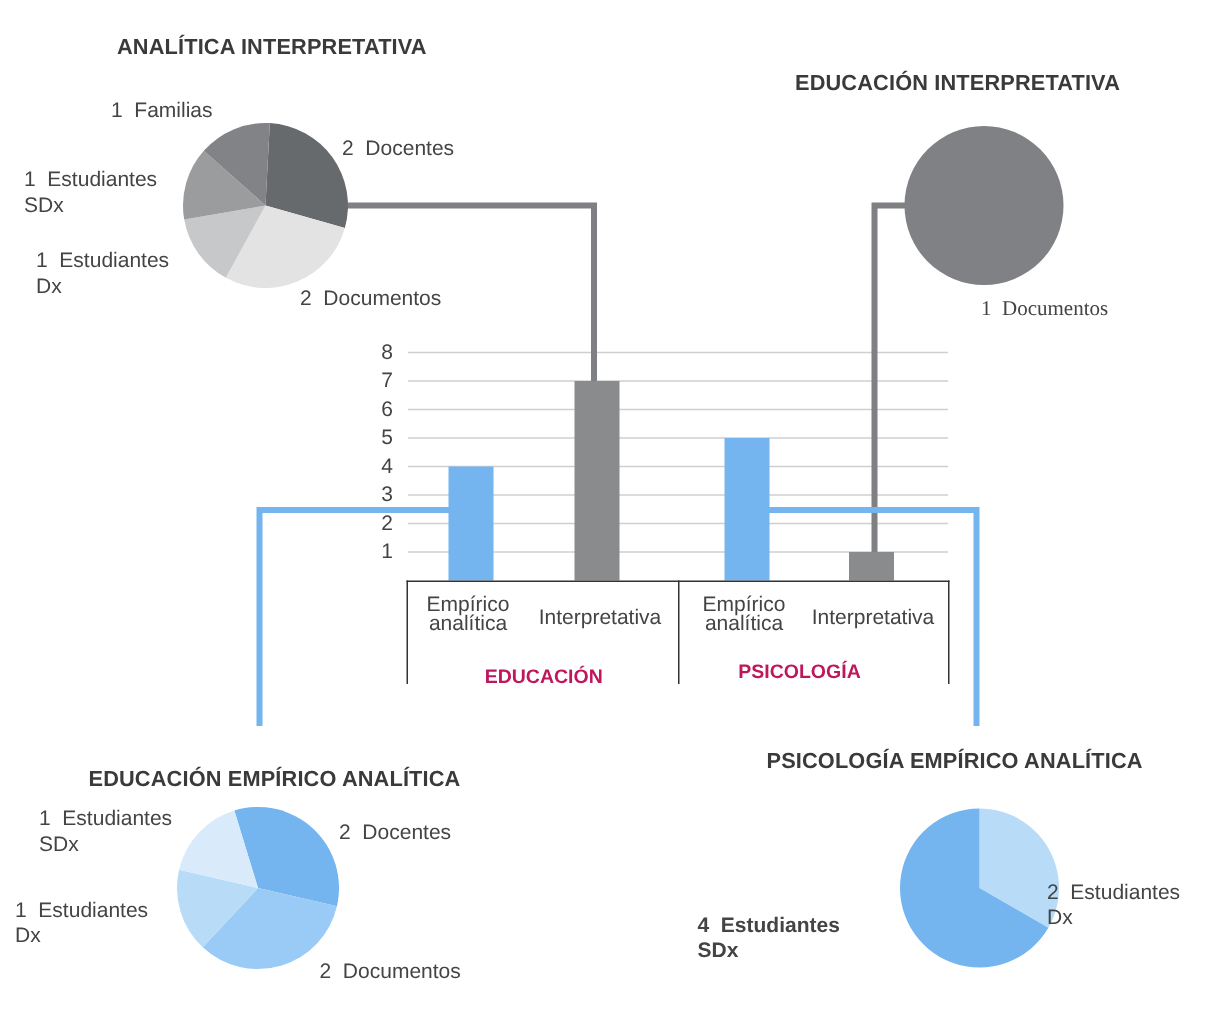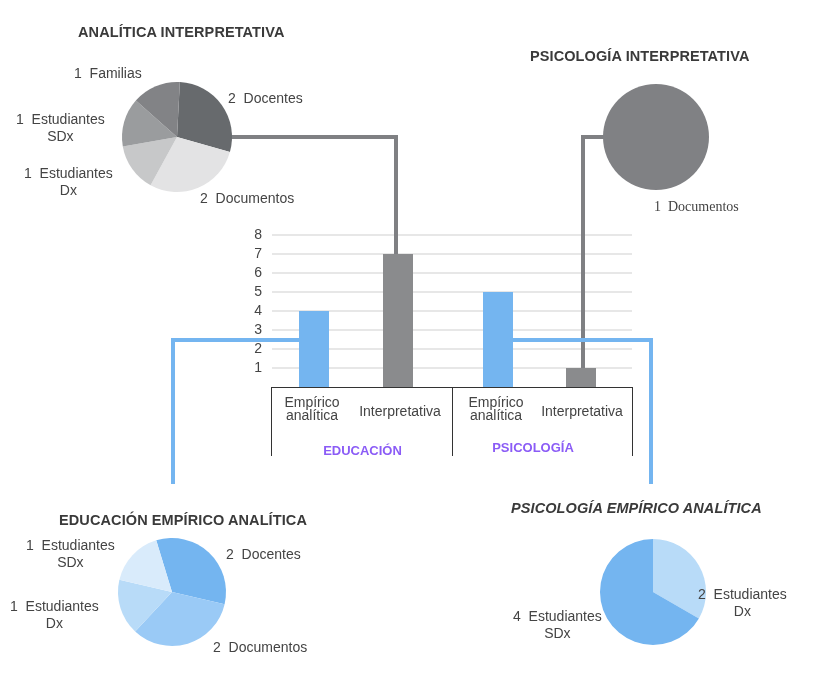--- a/index.html
+++ b/index.html
@@ -1,23 +1,23 @@
 <!DOCTYPE html>
 <html><head>
 <meta charset="utf-8">
 <style>
   html, body { margin:0; padding:0; background:#ffffff; }
   body { width:817px; height:682px; position:relative; overflow:hidden;
          font-family:"Liberation Sans", "DejaVu Sans", sans-serif; color:#3c3c3c; }
   #canvas { position:absolute; left:0; top:0; }
   .title { position:absolute; font-weight:bold; font-size:14.5px; color:#3a3a3a; white-space:nowrap; letter-spacing:0.1px; }
-  .lbl { position:absolute; font-size:14px; color:#444; white-space:nowrap; text-align:center; line-height:17px; }
+  .lbl { position:absolute; font-size:14px; color:#444; white-space:nowrap; text-align:left; line-height:17px; }
   .ytick { position:absolute; font-size:14px; color:#444; width:20px; text-align:right; line-height:16px; }
   .cat { position:absolute; font-size:14px; color:#444; text-align:center; line-height:13px; }
-  .grp { position:absolute; font-size:13px; font-weight:bold; color:#8b5cf6; text-align:center; }
+  .grp { position:absolute; font-size:13px; font-weight:bold; color:#be185d; text-align:center; }
 </style>
 </head>
 <body>
 
 <svg id="canvas" width="817" height="682">
   <g id="grid">
       <line x1="272" x2="632" y1="368" y2="368" stroke="#cfcfcf" stroke-width="1"></line>
       <line x1="272" x2="632" y1="349" y2="349" stroke="#cfcfcf" stroke-width="1"></line>
       <line x1="272" x2="632" y1="330" y2="330" stroke="#cfcfcf" stroke-width="1"></line>
       <line x1="272" x2="632" y1="311" y2="311" stroke="#cfcfcf" stroke-width="1"></line>
@@ -60,39 +60,39 @@
       <path d="M172,592 L135.1720885566251,631.4930998874353 A54,54 0 0 1 119.38401650159729,579.8526430654314 Z" fill="#b8dbf8"></path>
       <path d="M172,592 L119.38401650159729,579.8526430654314 A54,54 0 0 1 156.21192794497216,540.3595431779961 Z" fill="#d9ebfb"></path>
     </g>
   <g id="pie-psi-emp">
       <path d="M653,592 L653,539 A53,53 0 0 1 698.8993464005753,618.5 Z" fill="#b8dbf8"></path>
       <path d="M653,592 L698.8993464005753,618.5 A53,53 0 1 1 653,539 Z" fill="#74b5f0"></path>
     </g>
 </svg>
 
 <div class="title" style="left:78px;top:24px;">ANALÍTICA INTERPRETATIVA</div>
-<div class="title" style="left:530px;top:48px;">PSICOLOGÍA INTERPRETATIVA</div>
+<div class="title" style="left:530px;top:48px;">EDUCACIÓN INTERPRETATIVA</div>
 <div class="title" style="left:59px;top:500px;margin-top:12px;">EDUCACIÓN EMPÍRICO ANALÍTICA</div>
-<div class="title" style="left:511px;top:500px;font-style:italic;">PSICOLOGÍA EMPÍRICO ANALÍTICA</div>
+<div class="title" style="left:511px;top:500px;">PSICOLOGÍA EMPÍRICO ANALÍTICA</div>
 
 <div class="lbl" style="left:74px;top:65px;"><span>1</span>&nbsp;&nbsp;<span>Familias</span></div>
 <div class="lbl" style="left:228px;top:90px;"><span>2</span>&nbsp;&nbsp;<span>Docentes</span></div>
 <div class="lbl" style="left:16px;top:111px;"><span>1</span>&nbsp;&nbsp;<span>Estudiantes</span><br><span>SDx</span></div>
 <div class="lbl" style="left:24px;top:165px;"><span>1</span>&nbsp;&nbsp;<span>Estudiantes</span><br><span>Dx</span></div>
 <div class="lbl" style="left:200px;top:190px;"><span>2</span>&nbsp;&nbsp;<span>Documentos</span></div>
 
 <div class="lbl" style="left:654px;top:198px;font-family:Liberation Serif, serif;"><span>1</span>&nbsp;&nbsp;<span>Documentos</span></div>
 
 <div class="lbl" style="left:26px;top:537px;"><span>1</span>&nbsp;&nbsp;<span>Estudiantes</span><br><span>SDx</span></div>
 <div class="lbl" style="left:226px;top:546px;"><span>2</span>&nbsp;&nbsp;<span>Docentes</span></div>
 <div class="lbl" style="left:10px;top:598px;"><span>1</span>&nbsp;&nbsp;<span>Estudiantes</span><br><span>Dx</span></div>
 <div class="lbl" style="left:213px;top:639px;"><span>2</span>&nbsp;&nbsp;<span>Documentos</span></div>
 
 <div class="lbl" style="left:698px;top:538px;margin-top:48px;"><span>2</span>&nbsp;&nbsp;<span>Estudiantes</span><br><span>Dx</span></div>
-<div class="lbl" style="left:513px;top:608px;"><span>4</span>&nbsp;&nbsp;<span>Estudiantes</span><br><span>SDx</span></div>
+<div class="lbl" style="left:465px;top:608px;font-weight:bold;"><span>4</span>&nbsp;&nbsp;<span>Estudiantes</span><br><span>SDx</span></div>
 
 <div id="yticks">
     <div class="ytick" style="left: 242px; top: 359px;">1</div>
     <div class="ytick" style="left: 242px; top: 340px;">2</div>
     <div class="ytick" style="left: 242px; top: 321px;">3</div>
     <div class="ytick" style="left: 242px; top: 302px;">4</div>
     <div class="ytick" style="left: 242px; top: 283px;">5</div>
     <div class="ytick" style="left: 242px; top: 264px;">6</div>
     <div class="ytick" style="left: 242px; top: 245px;">7</div>
     <div class="ytick" style="left: 242px; top: 226px;">8</div>

